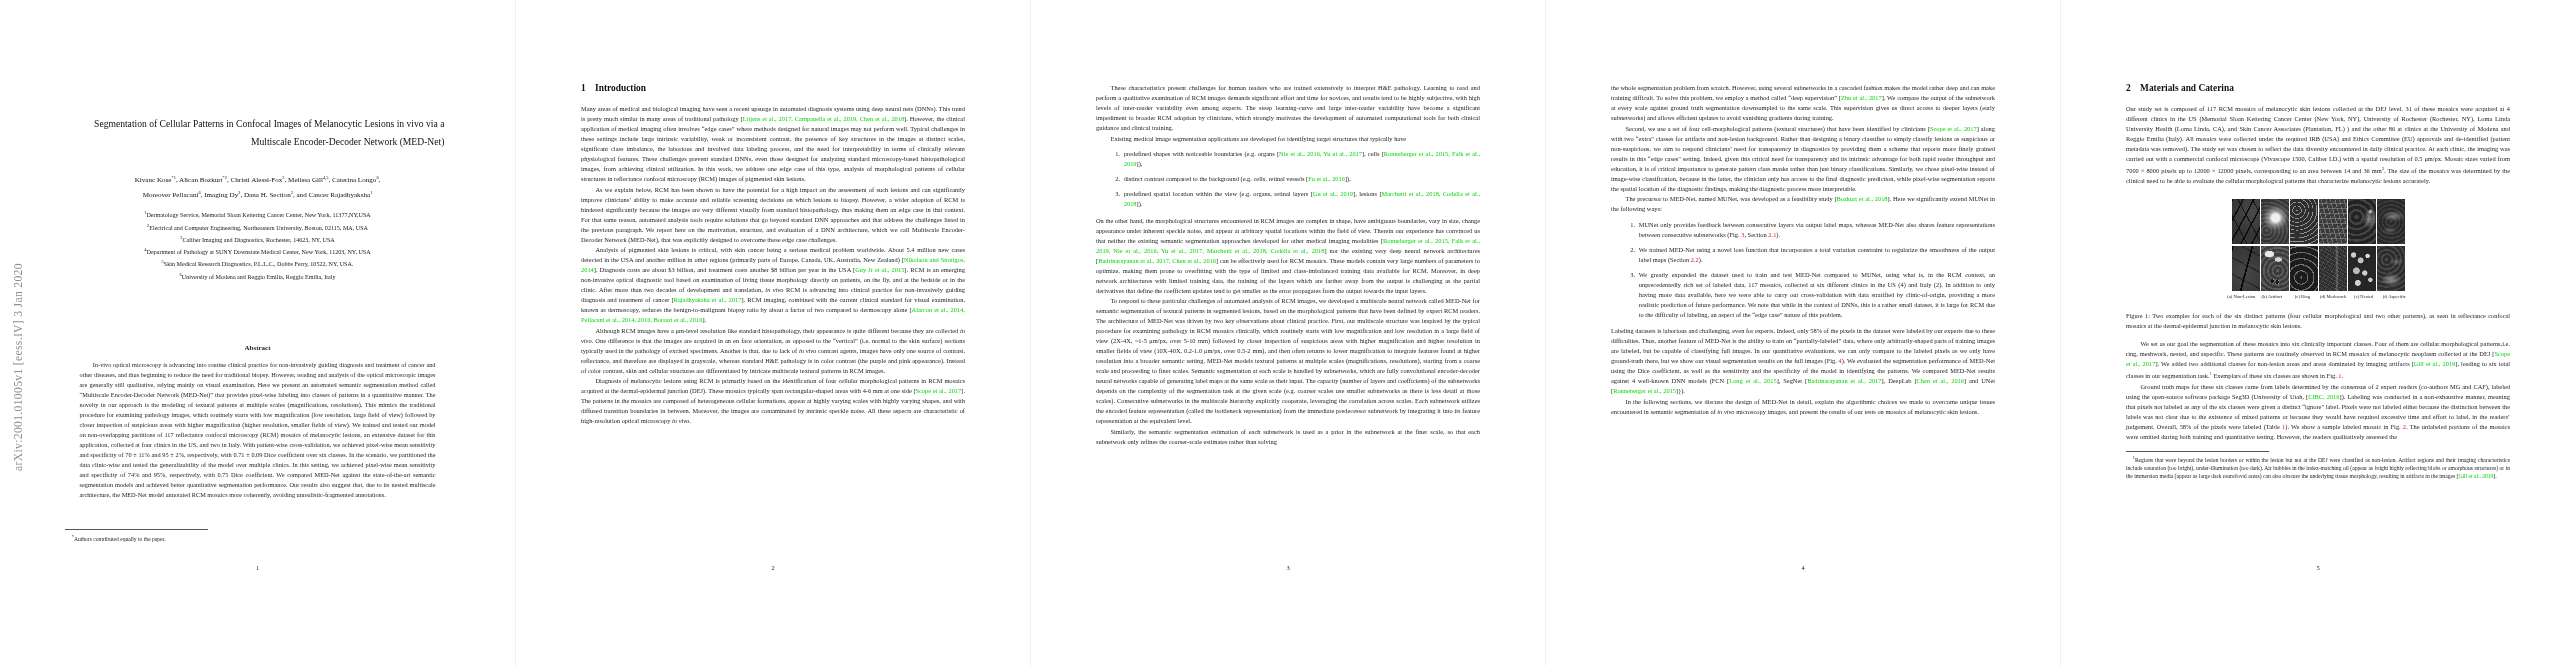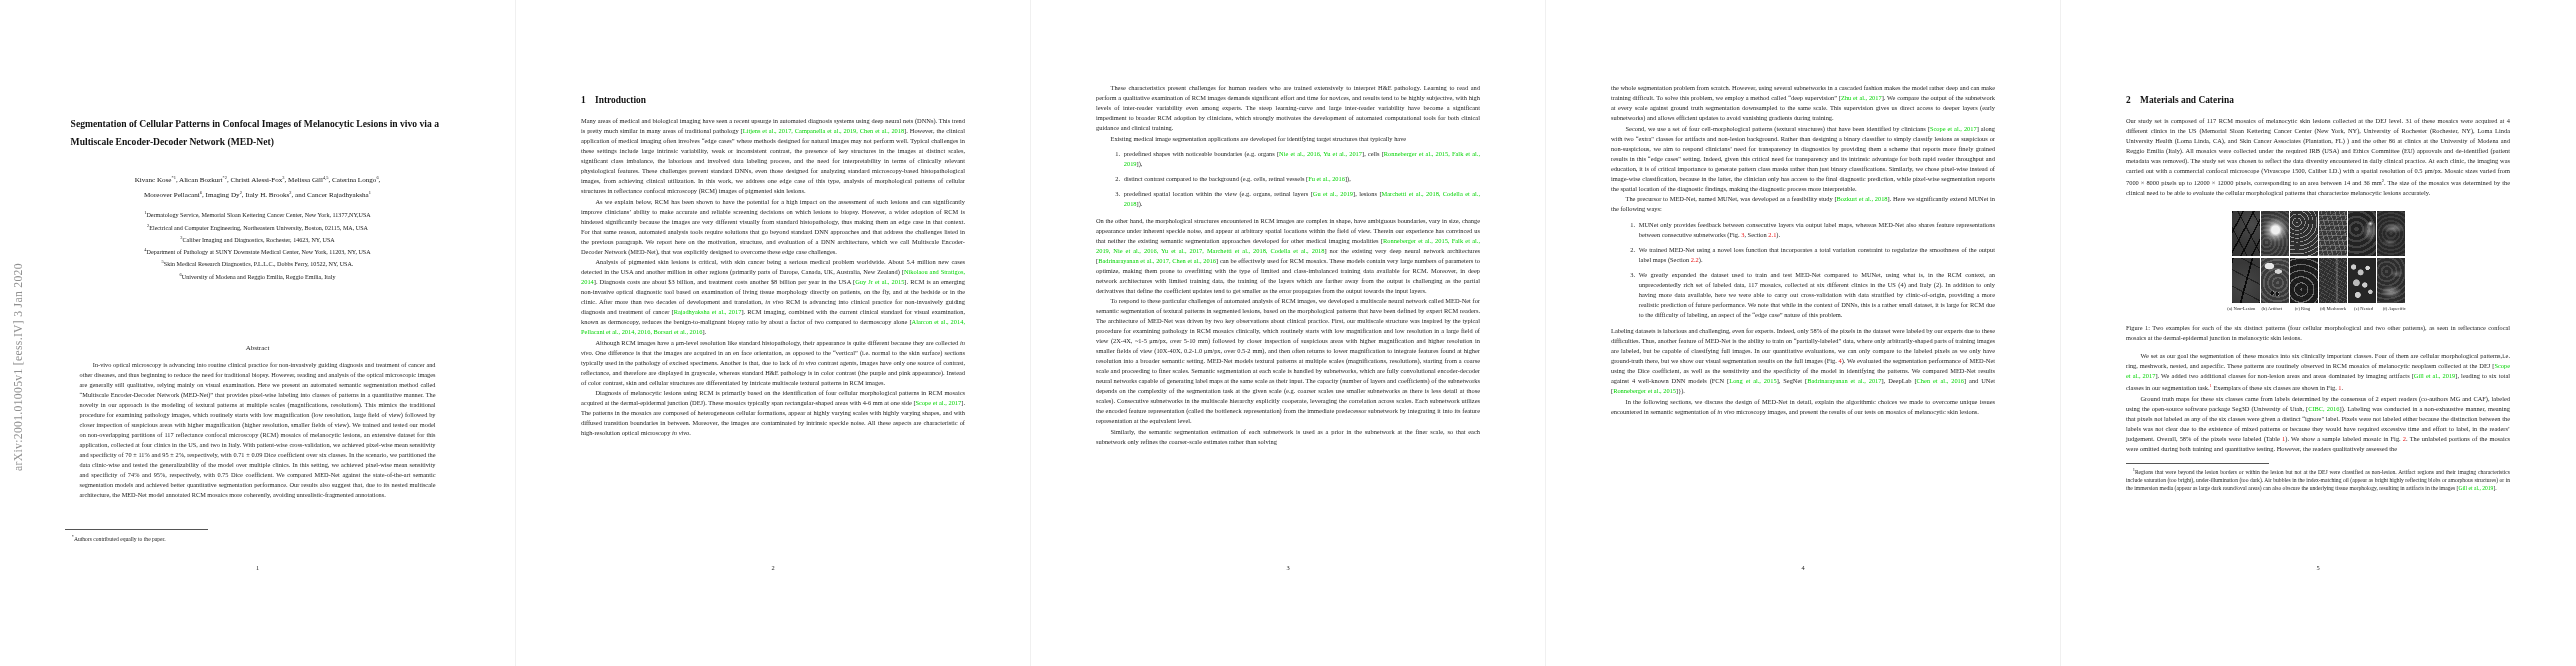--- a/index.html
+++ b/index.html
@@ -4,27 +4,27 @@
 <style>
   html,body{margin:0;padding:0;background:#ffffff;}
   body{width:2576px;height:667px;overflow:hidden;
        font-family:"Liberation Serif","DejaVu Serif",serif;color:#1c1c1c;}
   .paper{display:flex;width:2576px;height:667px;}
   .page{position:relative;width:515px;height:667px;background:#fff;box-sizing:border-box;
         border-left:0.6px solid #f0f0f0;}
   .page:first-child{border-left:none;}
   .page-inner{position:relative;box-sizing:border-box;padding:83px 65px 0 65px;}
   
-  .blk-title{font-size:9.6px;line-height:18.3px;text-align:left;margin:32px 5.6px 20px;color:#111;font-weight:bold;}
+  .blk-title{font-size:9.6px;line-height:18.3px;text-align:right;margin:32px 5.6px 20px;color:#111;}
   .blk-authorline{font-size:7.1px;line-height:11.7px;text-align:center;color:#111;}
   .authors-wrap{margin-bottom:6.7px;}
   .blk-affil{font-size:6.1px;line-height:9.2px;text-align:center;color:#161616;}
-  .blk-abshead{font-size:7px;font-weight:normal;text-align:center;margin:62px 0 7.8px;}
+  .blk-abshead{font-size:7px;font-weight:bold;text-align:center;margin:62px 0 7.8px;}
   .blk-abstract{font-size:6.3px;line-height:10px;text-align:justify;margin:0 14.5px;text-indent:13.3px;}
-  .blk-h{font-size:9.4px;font-weight:bold;margin:12px 0 11px;color:#111;}
+  .blk-h{font-size:9.4px;font-weight:bold;margin:0 0 11px;color:#111;}
   .blk-h .h-num{display:inline-block;margin-right:9.4px;}
   .blk-p{font-size:6.4px;line-height:10px;text-align:justify;margin:0 0 0.6px;}
   .blk-p.indent{text-indent:14.5px;}
   ol.blk-ol{font-size:6.4px;line-height:10px;margin:5.6px 0 6.7px;padding-left:25.6px;}
   ol.blk-ol li{padding-left:2.2px;margin-bottom:5px;text-align:justify;}
   .seg-i{font-style:italic;}
   .seg-g{color:var(--cite,#00d400);}
   .seg-r{color:var(--ref,#ea0e0e);}
   sup.seg-s{font-size:4.4px;}
   sup.seg-sr{font-size:4.4px;color:var(--ref,#ea0e0e);}
@@ -91,21 +91,21 @@
 </head>
 <body>
 
 <div class="paper">
   <div class="page">
     <div class="arxiv-stamp">arXiv:2001.01005v1  [eess.IV]  3 Jan 2020</div>
     <div class="page-inner">
         <div class="blk-title"><span class="seg-n">Segmentation of Cellular Patterns in Confocal Images of Melanocytic Lesions in vivo via a Multiscale Encoder-Decoder Network (MED-Net)</span></div>
         <div class="authors-wrap">
           <div class="blk-authorline"><span class="seg-n">Kivanc Kose</span><sup class="seg-s">*1</sup><span class="seg-n">, Alican Bozkurt</span><sup class="seg-s">*2</sup><span class="seg-n">, Christi Alessi-Fox</span><sup class="seg-s">3</sup><span class="seg-n">, Melissa Gill</span><sup class="seg-s">4,5</sup><span class="seg-n">, Caterina Longo</span><sup class="seg-s">6</sup><span class="seg-n">,</span></div>
-          <div class="blk-authorline"><span class="seg-n">Moreover Pellacani</span><sup class="seg-s">6</sup><span class="seg-n">, Imaging Dy</span><sup class="seg-s">2</sup><span class="seg-n">, Italy H. Brooks</span><sup class="seg-s">2</sup><span class="seg-n">, and Cancer Rajadhyaksha</span><sup class="seg-s">1</sup></div>
+          <div class="blk-authorline"><span class="seg-n">Moreover Pellacani</span><sup class="seg-s">6</sup><span class="seg-n">, Imaging Dy</span><sup class="seg-s">2</sup><span class="seg-n">, Dana H. Section</span><sup class="seg-s">2</sup><span class="seg-n">, and Cancer Rajadhyaksha</span><sup class="seg-s">1</sup></div>
         </div>
         <div class="blk-affil"><sup class="seg-s">1</sup><span class="seg-n">Dermatology Service, Memorial Sloan Kettering Cancer Center, New York, 11377,NY,USA</span></div>
         <div class="blk-affil"><sup class="seg-s">2</sup><span class="seg-n">Electrical and Computer Engineering, Northeastern University, Boston, 02115, MA, USA</span></div>
         <div class="blk-affil"><sup class="seg-s">3</sup><span class="seg-n">Caliber Imaging and Diagnostics, Rochester, 14623, NY, USA</span></div>
         <div class="blk-affil"><sup class="seg-s">4</sup><span class="seg-n">Department of Pathology at SUNY Downstate Medical Center, New York, 11203, NY, USA</span></div>
         <div class="blk-affil"><sup class="seg-s">5</sup><span class="seg-n">Skin Medical Research Diagnostics, P.L.L.C., Dobbs Ferry, 10522, NY, USA.</span></div>
         <div class="blk-affil"><sup class="seg-s">6</sup><span class="seg-n">University of Modena and Reggio Emilia, Reggio Emilia, Italy</span></div>
         <div class="blk-abshead"><span class="seg-n">Abstract</span></div>
         <div class="blk-abstract"><span class="seg-n">In-vivo optical microscopy is advancing into routine clinical practice for non-invasively guiding diagnosis and treatment of cancer and other diseases, and thus beginning to reduce the need for traditional biopsy. However, reading and analysis of the optical microscopic images are generally still qualitative, relying mainly on visual examination. Here we present an automated semantic segmentation method called “Multiscale Encoder-Decoder Network (MED-Net)” that provides pixel-wise labeling into classes of patterns in a quantitative manner. The novelty in our approach is the modeling of textural patterns at multiple scales (magnifications, resolutions).  This mimics the traditional procedure for examining pathology images, which routinely starts with low magnification (low resolution, large field of view) followed by closer inspection of suspicious areas with higher magnification (higher resolution, smaller fields of view). We trained and tested our model on non-overlapping partitions of 117 reflectance confocal microscopy (RCM) mosaics of melanocytic lesions, an extensive dataset for this application, collected at four clinics in the US, and two in Italy.  With patient-wise cross-validation, we achieved pixel-wise mean sensitivity and specificity of 70 ± 11% and 95 ± 2%, respectively, with 0.71 ± 0.09 Dice coefficient over six classes. In the scenario, we partitioned the data clinic-wise and tested the generalizability of the model over multiple clinics. In this setting, we achieved pixel-wise mean sensitivity and specificity of 74% and 95%, respectively, with 0.75 Dice coefficient. We compared MED-Net against the state-of-the-art semantic segmentation models and achieved better quantitative segmentation performance. Our results also suggest that, due to its nested multiscale architecture, the MED-Net model annotated RCM mosaics more coherently, avoiding unrealistic-fragmented annotations.</span></div>
       </div>

